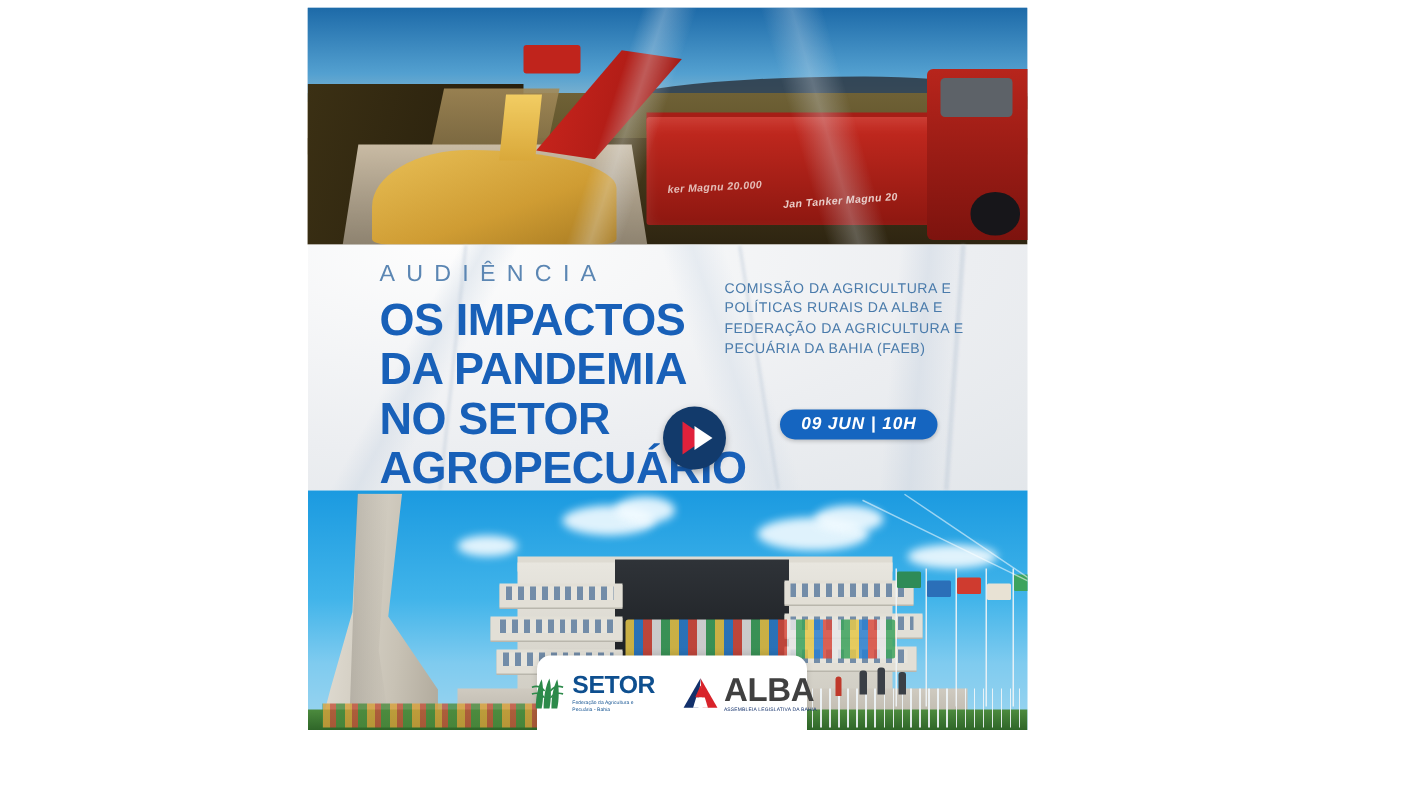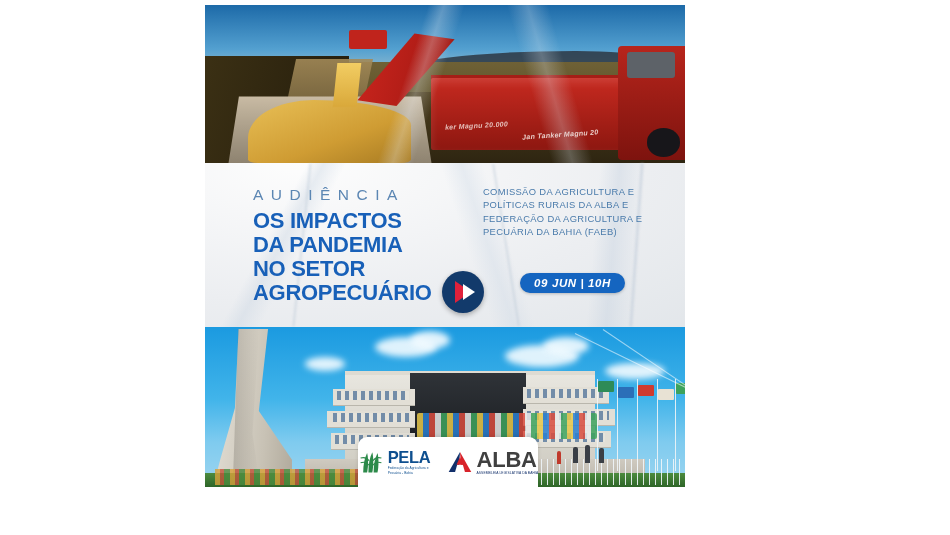--- a/index.html
+++ b/index.html
@@ -131,27 +131,27 @@
       radial-gradient(120% 140% at 20% 0%,#fdfdfd 0%,#eceef1 60%,#e2e6ea 100%);
   }
   .fold-line{
     position:absolute;background:rgba(190,202,216,.5);
     filter:blur(1px);
   }
   .fold-a{left:96px;top:0;width:2px;height:164px;transform:rotate(6deg);}
   .fold-b{left:300px;top:0;width:2px;height:164px;transform:rotate(-9deg);}
   .fold-c{left:430px;top:0;width:3px;height:164px;transform:rotate(4deg);}
 
-  .txt-left{position:absolute;left:48px;top:12px;width:215px;margin-top:12px;}
+  .txt-left{position:absolute;left:48px;top:12px;width:215px;}
   .kicker{
     font-size:15.5px;font-weight:400;color:#5b86b3;
     letter-spacing:7.5px;line-height:1;margin:0 0 6px 0;
   }
   .headline{
-    font-size:22px;font-weight:bold;color:#1860b8;
+    font-size:30px;font-weight:bold;color:#1860b8;
     line-height:1.10;letter-spacing:-.3px;margin:0;
   }
   .headline div{white-space:nowrap;}
 
   .txt-right{position:absolute;left:274px;top:18px;width:196px;}
   .subtitle{
     font-size:9.4px;color:#4a7bab;line-height:1.42;
     letter-spacing:.35px;margin:4px;
   }
 
@@ -454,21 +454,21 @@
           <path d="M24 36 C24 24 26 14 30 6 C32 14 32 26 30 36 Z"></path>
         </g>
         <g stroke="#2c8a4a" stroke-width="1.6" fill="none">
           <path d="M4 14 C10 12 14 14 17 18"></path>
           <path d="M4 21 C10 19 14 21 17 25"></path>
           <path d="M36 14 C30 12 26 14 23 18"></path>
           <path d="M36 21 C30 19 26 21 23 25"></path>
         </g>
       </svg>
       <div class="faeb-text">
-        <div class="faeb-name">PELA</div>
+        <div class="faeb-name">SETOR</div>
         <div class="faeb-sub">Federação da Agricultura e Pecuária - Bahia</div>
       </div>
     </div>
 
     <div class="divider"></div>
 
     <div class="alba">
       <svg class="alba-mark" viewBox="0 0 34 30">
         <path d="M17 1 L33 29 L19 29 Z" fill="#d8232a"></path>
         <path d="M17 1 L1 29 L15 29 Z" fill="#12306b"></path>

